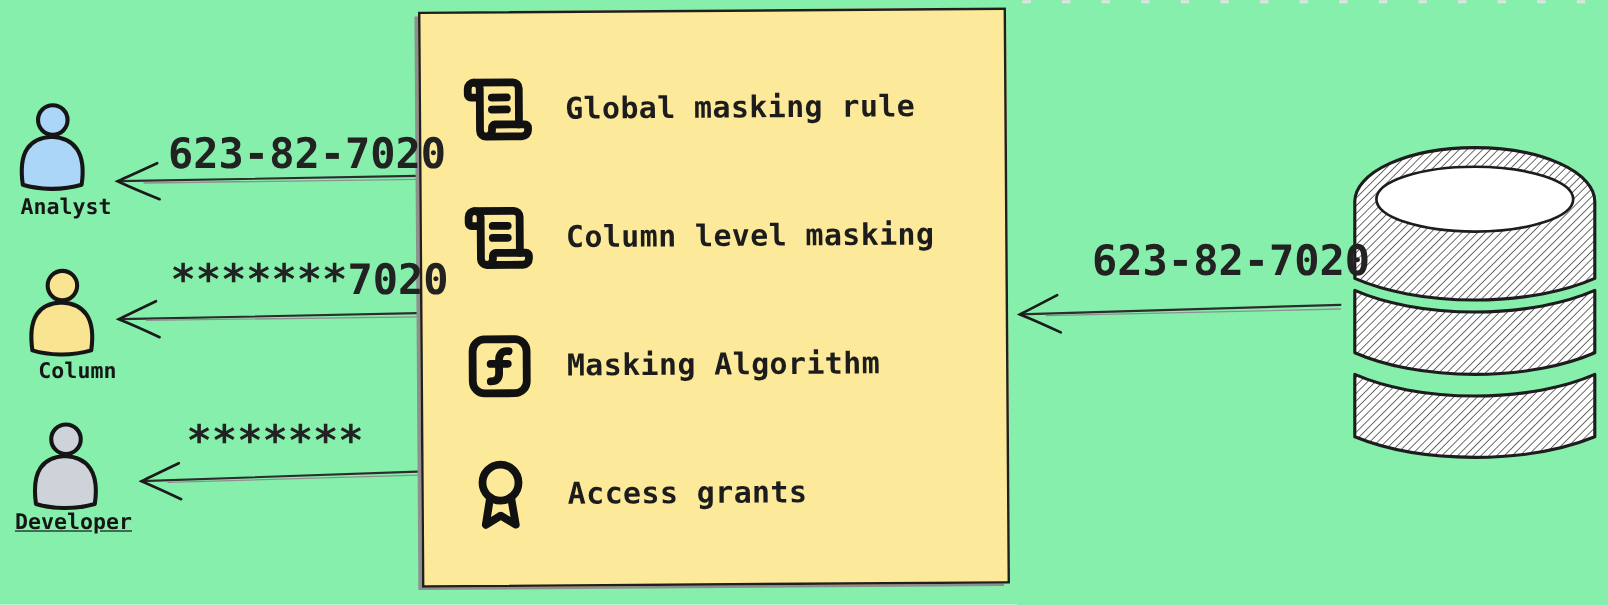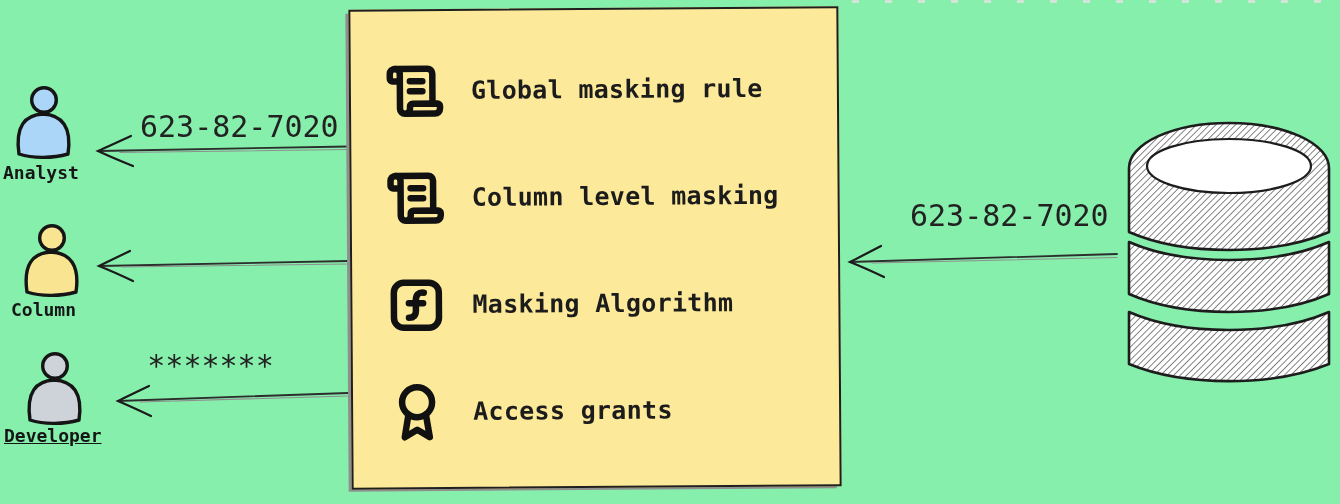--- a/index.html
+++ b/index.html
@@ -30,27 +30,27 @@
   }
   .policy-icon{width:60px;height:60px;flex:0 0 60px;color:#111;}
   .policy-label{
     font-size:25px;font-weight:600;letter-spacing:0.3px;
     color:#1c1c1c;white-space:nowrap;
   }
 
   
   .value-label{
     position:absolute;
-    font-size:30px;font-weight:400;color:#222;
-    text-align:center;white-space:nowrap;line-height:1.1;
+    font-size:35px;font-weight:700;color:#222;
+    text-align:right;white-space:nowrap;line-height:1.1;
   }
   .role-label{
     position:absolute;
     font-size:18px;font-weight:600;color:#161616;
-    text-align:left;white-space:nowrap;
+    text-align:right;white-space:nowrap;
   }
 </style>
 </head>
 <body>
 
 <div class="canvas">
 
   <svg class="scene" viewBox="0 0 1340 504" fill="none" xmlns="http://www.w3.org/2000/svg">
     <defs>
       <pattern id="hatch" width="4.6" height="4.6" patternUnits="userSpaceOnUse" patternTransform="rotate(45)">
@@ -142,20 +142,21 @@
     <div class="policy-row">
       <svg class="policy-icon" viewBox="0 0 24 24" fill="none" stroke="currentColor" stroke-width="2.6" stroke-linecap="round" stroke-linejoin="round">
         <circle cx="12" cy="8" r="6"></circle>
         <path d="M15.477 12.89 17 22l-5-3-5 3 1.523-9.11"></path>
       </svg>
       <span class="policy-label">Access grants</span>
     </div>
   </div>
 
   <div class="value-label" style="left:140px;top:110px;width:190px;">623-82-7020</div>
+  <div class="value-label" style="left:142px;top:215px;width:190px;">*******7020</div>
   <div class="value-label" style="left:118px;top:349px;width:185px;">*******</div>
   <div class="value-label" style="left:910px;top:199px;width:195px;">623-82-7020</div>
 
   <div class="role-label" style="left:3px;top:162px;width:90px;">Analyst</div>
   <div class="role-label" style="left:11px;top:299px;width:86px;">Column</div>
   <div class="role-label" style="left:4px;top:425px;width:106px;text-decoration:underline;">Developer</div>
 
 </div>
 
 </body></html>

